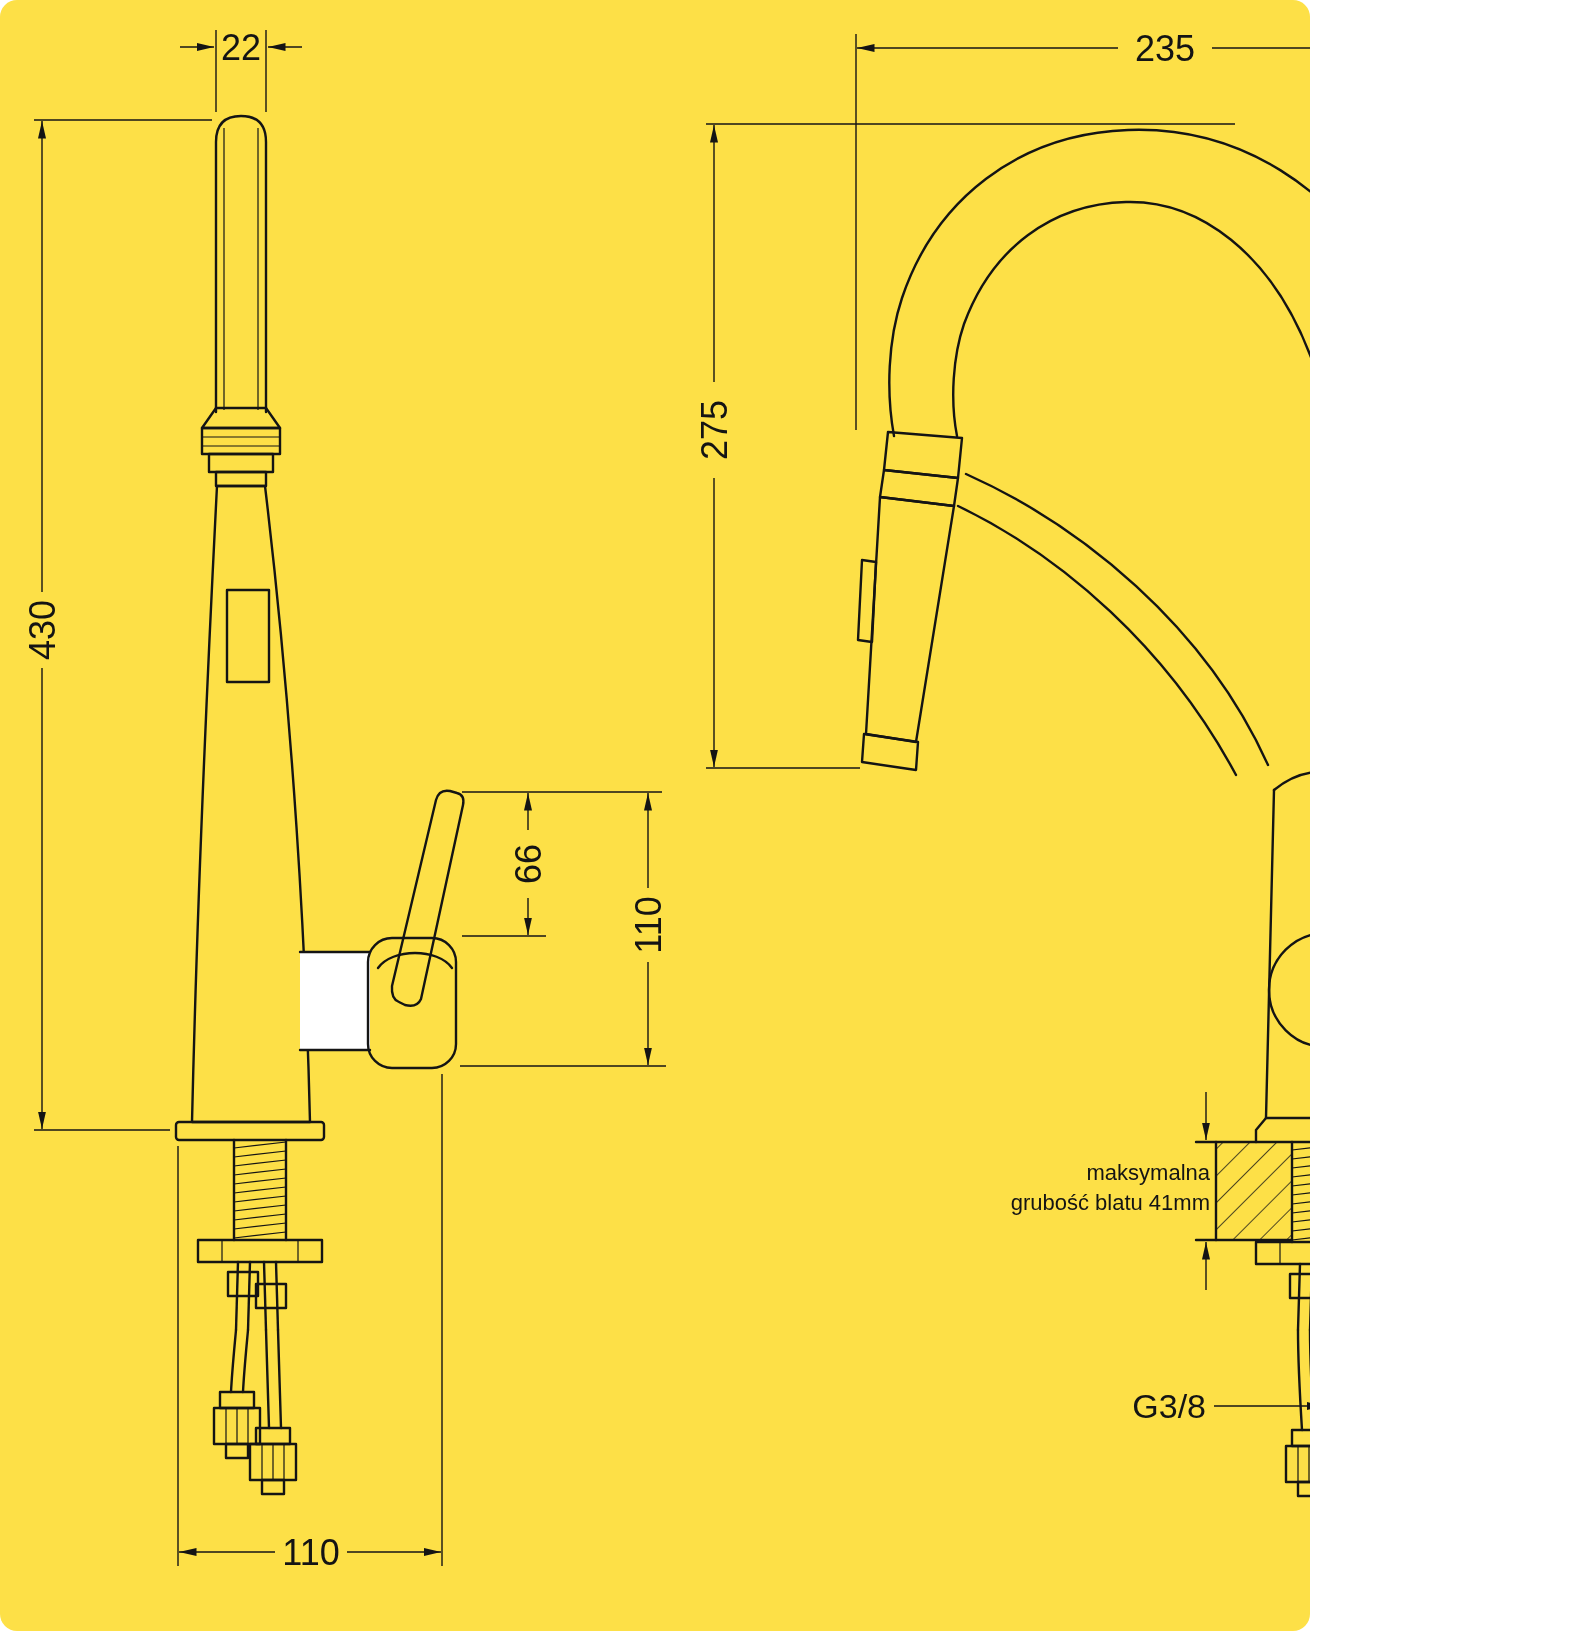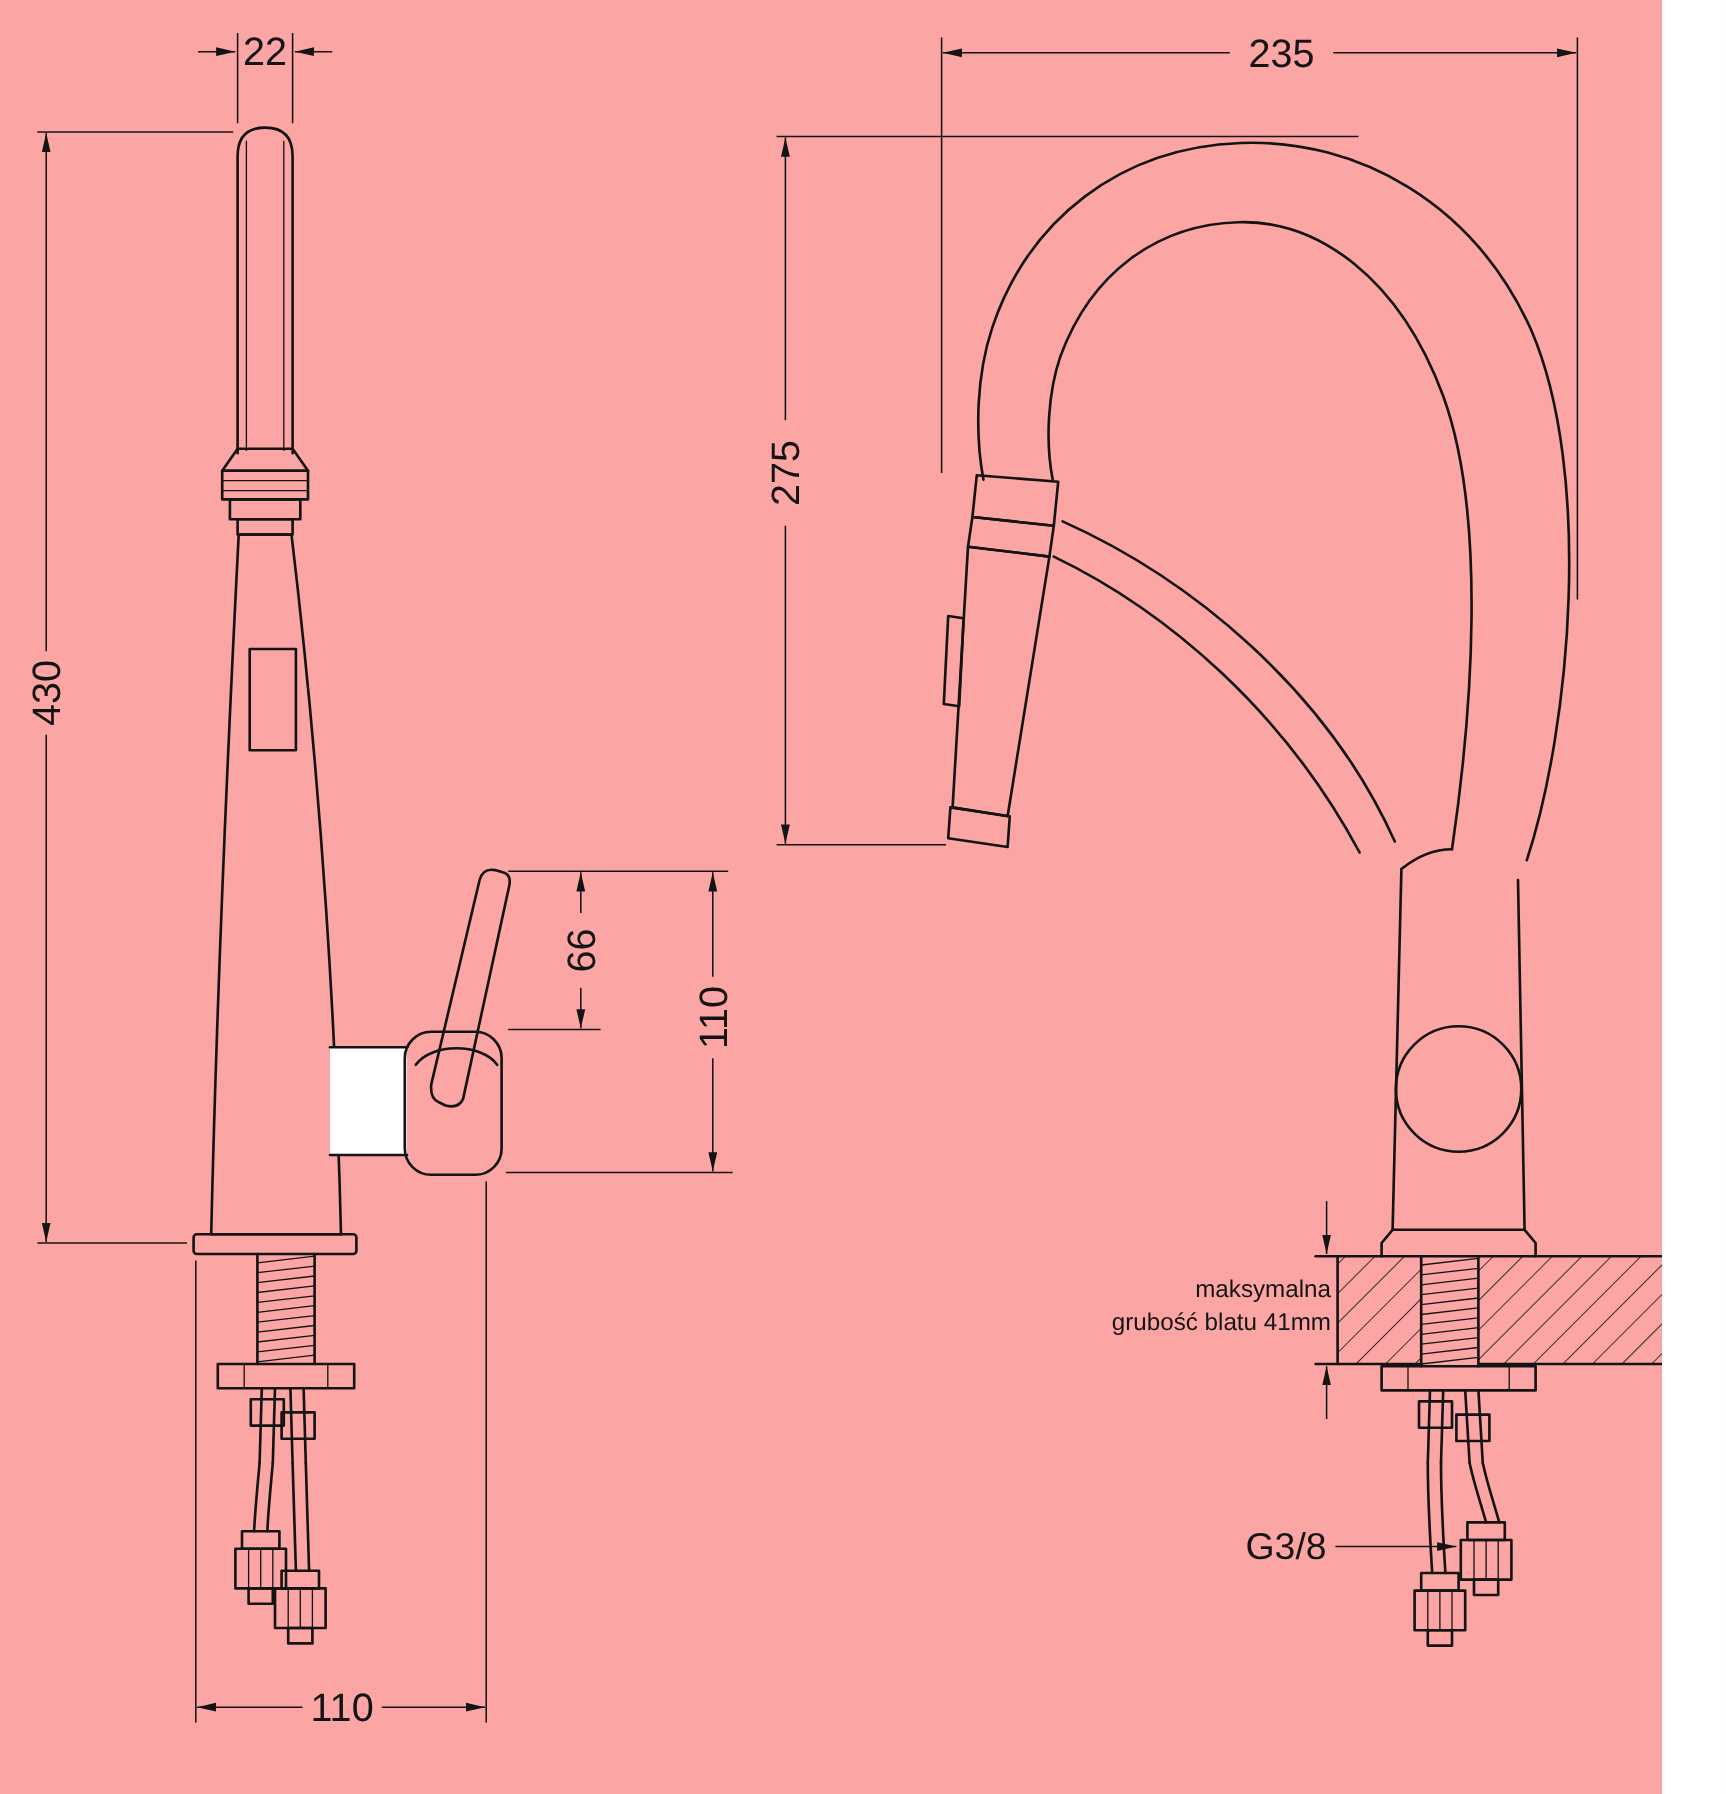--- a/index.html
+++ b/index.html
@@ -1,17 +1,17 @@
 <!DOCTYPE html>
 <html><head>
 <meta charset="utf-8">
 <style>
   html,body{margin:0;padding:0;background:#ffffff;}
-  .stage{position:relative;width:1511px;height:1631px;background:#fca5a5;overflow:hidden;
-         font-family:"Liberation Sans", sans-serif;}
+  .stage{position:relative;width:1310px;height:1631px;background:#fde047;overflow:hidden;
+         font-family:"Liberation Sans", sans-serif;border-radius:17px;}
   svg{position:absolute;left:0;top:0;}
   .o{stroke:#141414;stroke-width:2.4;fill:none;stroke-linecap:round;stroke-linejoin:round;}
   .t{stroke:#141414;stroke-width:1.2;fill:none;}
   .d{stroke:#141414;stroke-width:1.4;fill:none;}
   .dim-text{font-family:"Liberation Sans",sans-serif;font-size:36px;fill:#141414;
             text-anchor:middle;dominant-baseline:central;}
   .note-text{font-family:"Liberation Sans",sans-serif;font-size:22px;fill:#141414;
             text-anchor:end;dominant-baseline:central;}
   .g38-text{font-family:"Liberation Sans",sans-serif;font-size:34px;fill:#141414;
             text-anchor:end;dominant-baseline:central;}

